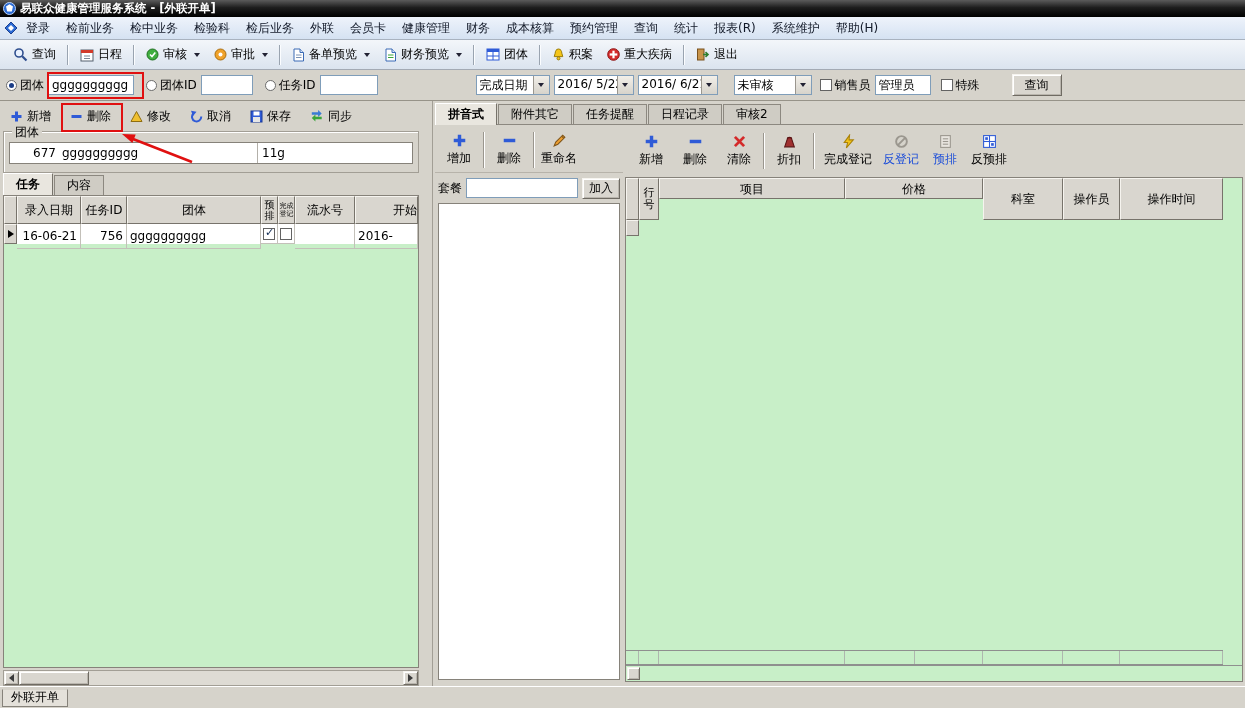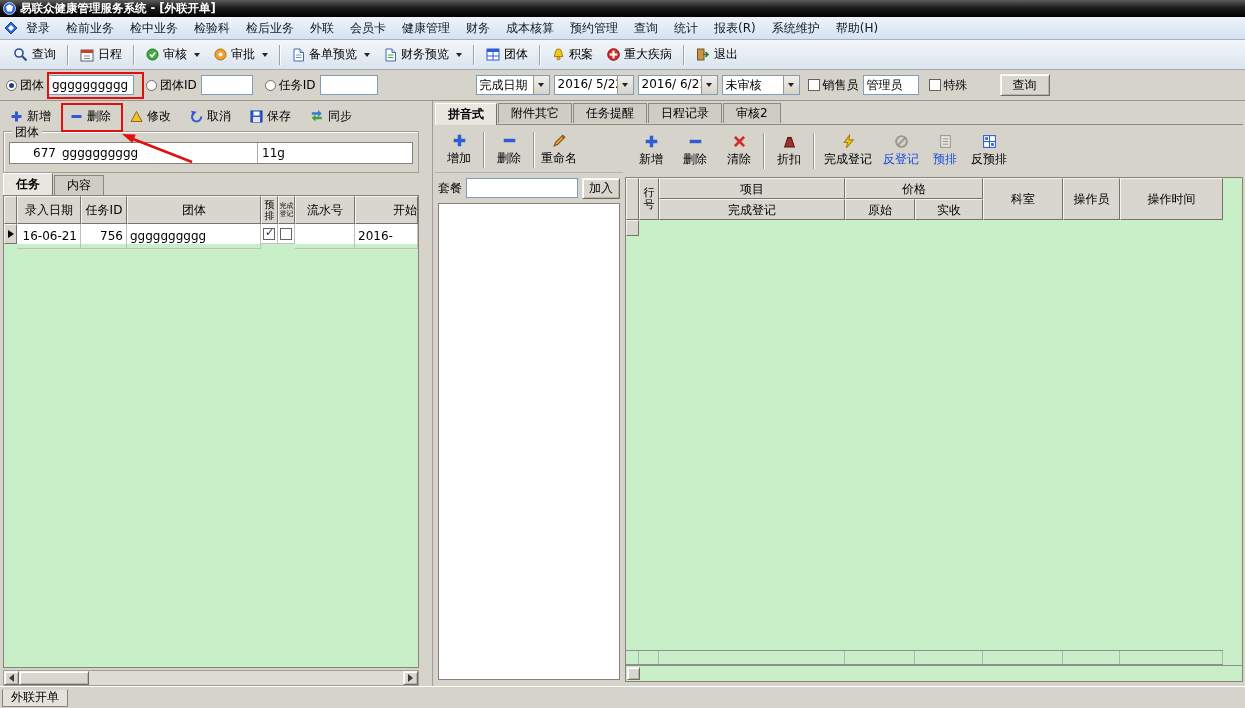--- a/index.html
+++ b/index.html
@@ -60,35 +60,35 @@
 .c-sel{width:13px}.c-date{width:64px}.c-task{width:46px}.c-group{width:134px}.c-pre{width:17px}.c-reg{width:17px}.c-serial{width:60px}.c-start{flex:1 1 auto}
 .tri-right-sm{width:0;height:0;border-top:4px solid transparent;border-bottom:4px solid transparent;border-left:6px solid #000}
 .h-scroll{position:absolute;left:3px;right:7px;bottom:0;height:16px;background:#dedbd4;border:1px solid #a29e95;display:flex;align-items:center}
 .scroll-btn{width:15px;height:14px;display:flex;align-items:center;justify-content:center;flex:none}
 .scroll-thumb{width:70px;height:14px;flex:none}
 .tri-left{width:0;height:0;border-top:4px solid transparent;border-bottom:4px solid transparent;border-right:5px solid #3b3b3b}
 .tri-right{width:0;height:0;border-top:4px solid transparent;border-bottom:4px solid transparent;border-left:5px solid #3b3b3b}
 
 
 .right-panel{position:absolute;left:432px;top:0;width:813px;height:585px;background:#d6d3cb;border-left:1px solid #a29e95}
-.rtabs{position:absolute;left:2px;top:2px;right:2px;height:22px;display:flex;align-items:flex-start;border-bottom:1px solid #8c8880}
+.rtabs{position:absolute;left:2px;top:2px;right:2px;height:22px;display:flex;align-items:center;border-bottom:1px solid #8c8880}
 .pkg-panel{position:absolute;left:2px;top:26px;width:188px;bottom:4px}
 .pkg-toolbar{position:absolute;left:0;top:0;right:0;height:46px;display:flex;align-items:center;padding-left:2px;border-bottom:1px solid #b7b3aa}
 .vbtn{display:flex;flex-direction:column;align-items:center;justify-content:center;gap:2px;min-width:44px;height:42px;padding:1px 3px;white-space:nowrap}
 .vbtn.disabled{color:#1d4ed8}
 .vsep{width:0;height:36px;border-left:1px solid #9a968e;border-right:1px solid #ffffff;margin:0 2px}
 .pkg-row{position:absolute;left:0;top:48px;right:0;height:26px;display:flex;align-items:center;gap:4px;padding:0 3px}
 .pkg-list{position:absolute;left:3px;top:76px;right:3px;bottom:2px;background:#fff;border:1px solid #86827a}
 .detail-panel{position:absolute;left:192px;top:26px;right:2px;bottom:4px}
 .det-toolbar{position:absolute;left:0;top:0;right:0;height:48px;display:flex;align-items:center;padding-left:4px}
 .det-grid{position:absolute;left:0;top:50px;right:0;bottom:0;background:#c8efc8;border:1px solid #86827a;overflow:hidden}
 .det-header{display:flex;width:597px;height:42px}
 .dh{display:flex;align-items:center;justify-content:center;text-align:center;overflow:hidden;flex:none}
 .dh .wrap{word-break:break-all;line-height:12px}
-.col-stack{display:flex;flex-direction:column;flex:none}
+.col-stack{display:flex;flex-direction:row;flex:none}
 .col-stack .row2{display:flex;flex:none}
 .det-selcell{position:absolute;left:0;top:42px;width:13px;height:16px}
 .det-emptyrow{position:absolute;left:0;bottom:16px;width:597px;height:15px;border-top:1px solid #8f8f8f;border-bottom:1px solid #8f8f8f;display:flex}
 .der{border-right:1px solid #aeb6ae;flex:none;height:100%}
 .det-hscroll{position:absolute;left:0;right:0;bottom:0;height:16px;background:#c8efc8;border-top:1px solid #8f8f8f;display:flex;align-items:center}
 .det-thumb{width:13px;height:13px;margin-left:1px}
 
 
 .statusbar{position:absolute;left:0;top:686px;right:0;height:22px;background:#d6d3cb;border-top:1px solid #fff;display:flex;align-items:center;padding-left:2px}
 .status-tab{height:18px;padding:0 8px;border:1px solid #86827a;border-top-color:#d6d3cb;display:flex;align-items:center;background:#e4e1da}
@@ -250,21 +250,21 @@
       <span class="cbtn">
           <span class="dd-arrow" style="margin:0"></span>
         </span>
     </div>
     <div class="combo" style="width:80px;margin-left:4px">
       <span class="ctext">2016/ 6/21</span>
       <span class="cbtn">
           <span class="dd-arrow" style="margin:0"></span>
         </span>
     </div>
-    <div class="combo" style="width:78px;margin-left:4px">
+    <div class="combo" style="width:78px;margin-left:16px">
       <span class="ctext">未审核</span>
       <span class="cbtn">
           <span class="dd-arrow" style="margin:0"></span>
         </span>
     </div>
     <span class="checkbox" style="margin-left:8px"></span>
     <span class="rlabel">销售员</span>
     <input class="txt" style="width: 56px;" value="管理员">
     <span class="checkbox" style="margin-left:10px"></span>
     <span class="rlabel">特殊</span>

